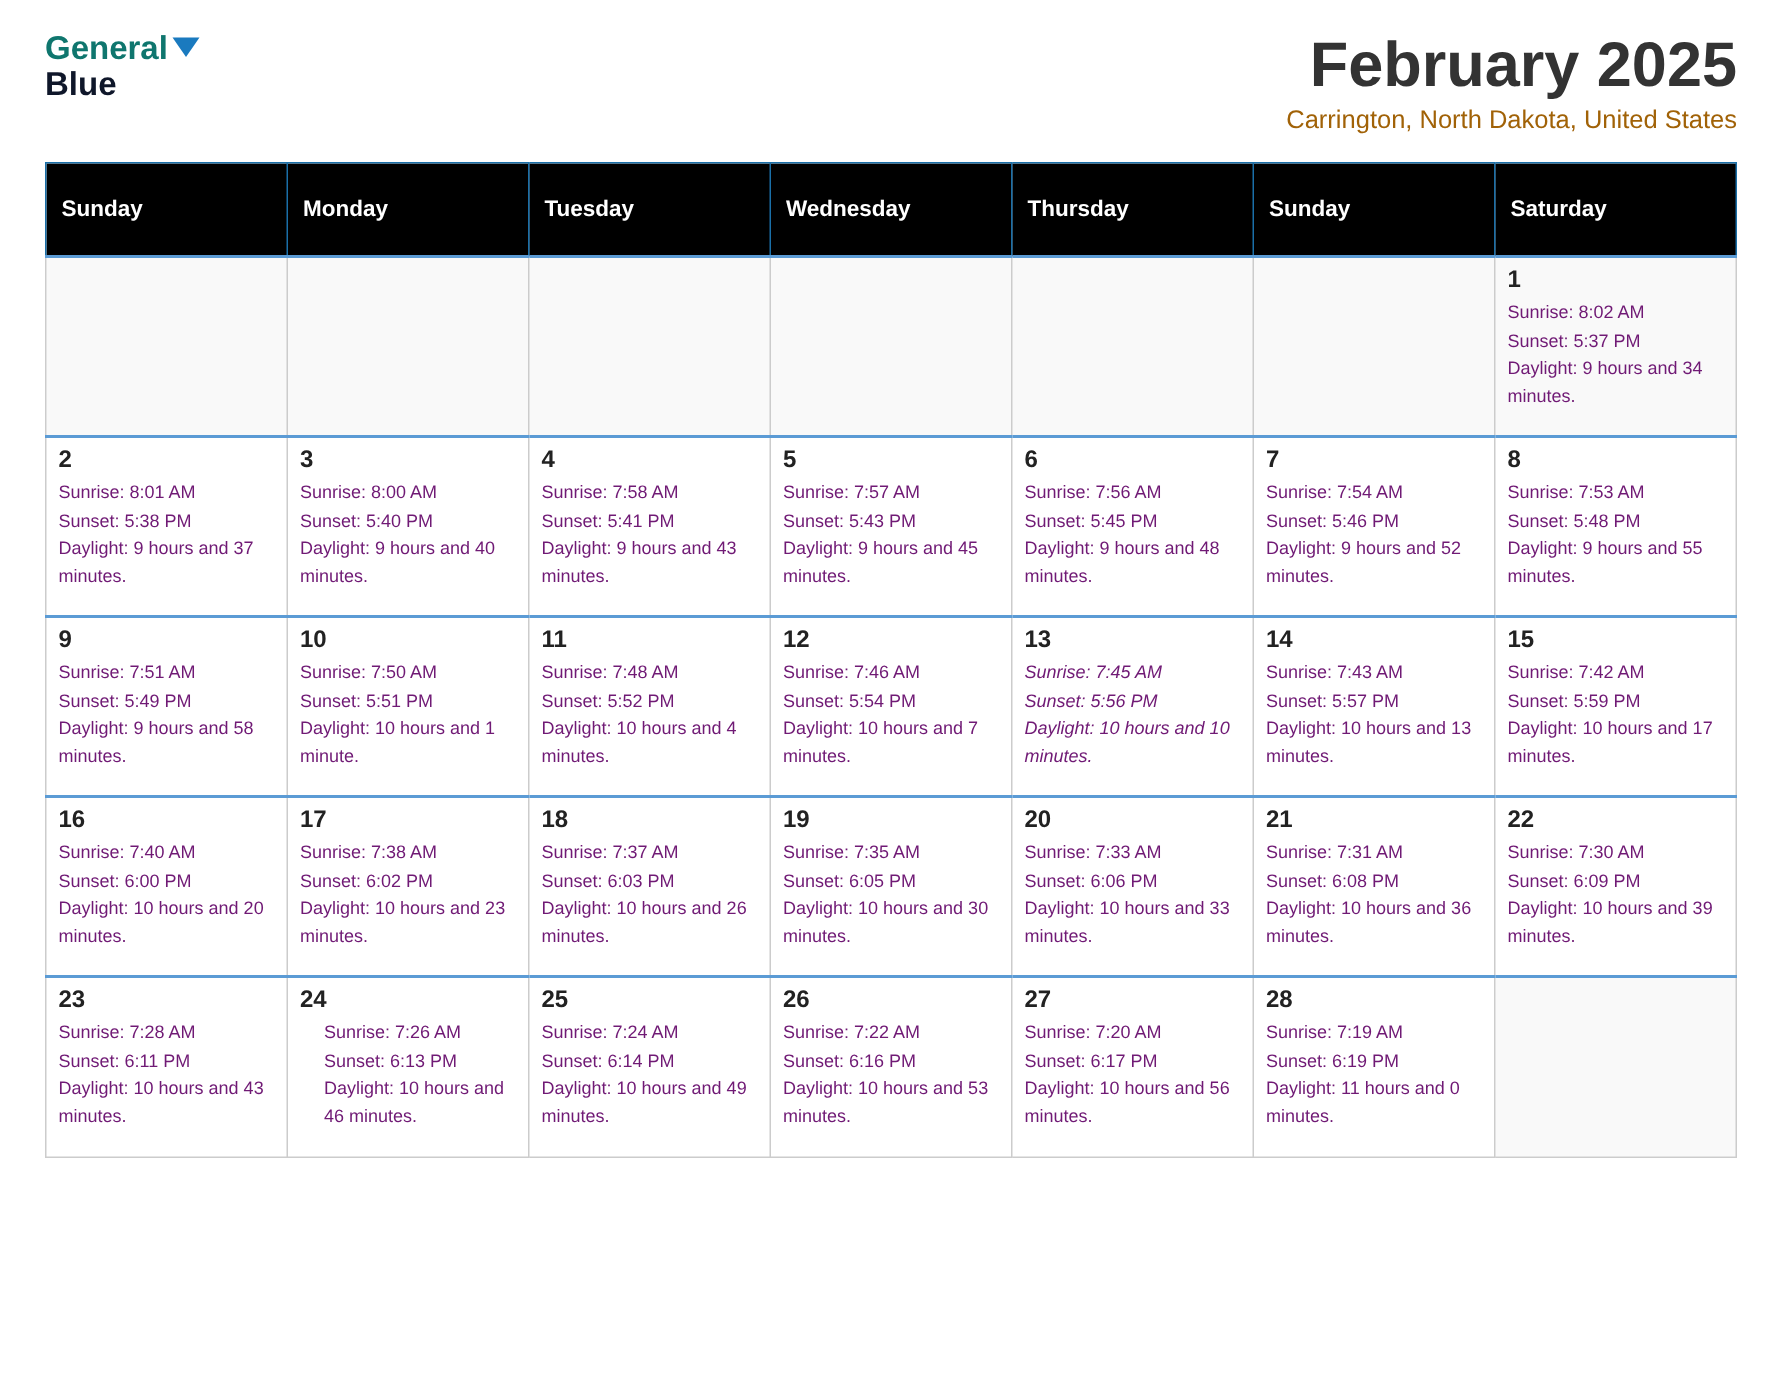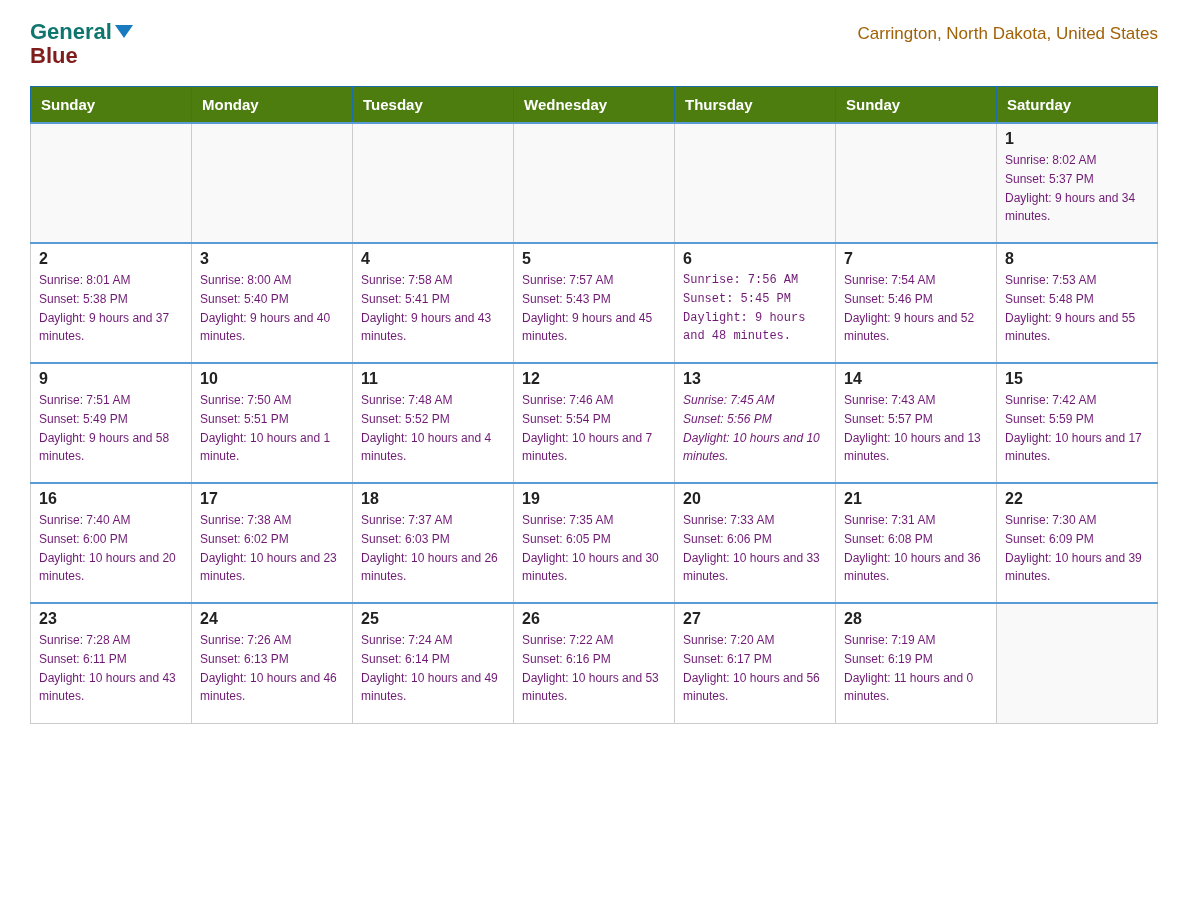--- a/index.html
+++ b/index.html
@@ -22,21 +22,21 @@
     }
     .logo-general {
       font-size: 22px;
       font-weight: bold;
       color: #0f766e;
       line-height: 1.1;
     }
     .logo-blue {
       font-size: 22px;
       font-weight: bold;
-      color: #7f1d1d;
+      color: #0f172a;
       line-height: 1.1;
     }
     .logo-triangle {
       display: inline-block;
       width: 0;
       height: 0;
       border-left: 9px solid transparent;
       border-right: 9px solid transparent;
       border-top: 13px solid #1a7abf;
       margin-left: 3px;
@@ -57,25 +57,25 @@
       font-size: 17px;
       color: #a16207;
       margin-top: 4px;
     }
     table {
       width: 100%;
       border-collapse: collapse;
       table-layout: fixed;
     }
     thead th {
-      background-color: #4d7c0f;
+      background-color: #000000;
       color: #fff;
       font-size: 15px;
       font-weight: bold;
-      padding: 9px 10px;
+      padding: 22px 10px;
       text-align: left;
       border: 1px solid #1a6fa8;
     }
     tbody td {
       vertical-align: top;
       border: 1px solid #ccc;
       border-top: 2px solid #5b9bd5;
       padding: 6px 8px;
       font-size: 12.5px;
       min-height: 100px;
@@ -106,20 +106,21 @@
 <div class="header">
   <div class="logo">
     <div>
       <span class="logo-general">General</span><span class="logo-triangle"></span>
     </div>
     <div>
       <span class="logo-blue">Blue</span>
     </div>
   </div>
   <div class="title-block">
+    <h1>February 2025</h1>
     <div class="subtitle">Carrington, North Dakota, United States</div>
   </div>
 </div>
 
 <table>
   <thead>
     <tr>
     <th>Sunday</th>
         <th>Monday</th>
         <th>Tuesday</th>
@@ -164,21 +165,21 @@
 Daylight: 9 hours and 43 minutes.</div>
         </td>
         <td>
           <span class="day-num">5</span>
           <div class="day-info" style="white-space: pre-line;">Sunrise: 7:57 AM
 Sunset: 5:43 PM
 Daylight: 9 hours and 45 minutes.</div>
         </td>
         <td>
           <span class="day-num">6</span>
-          <div class="day-info" style="white-space: pre-line; font-family: Liberation Mono, monospace;">Sunrise: 7:56 AM
+          <div class="day-info" style="white-space: pre-line;">Sunrise: 7:56 AM
 Sunset: 5:45 PM
 Daylight: 9 hours and 48 minutes.</div>
         </td>
         <td>
           <span class="day-num">7</span>
           <div class="day-info" style="white-space: pre-line;">Sunrise: 7:54 AM
 Sunset: 5:46 PM
 Daylight: 9 hours and 52 minutes.</div>
         </td>
         <td>
@@ -278,21 +279,21 @@
       </tr>
       <tr>
         <td>
           <span class="day-num">23</span>
           <div class="day-info" style="white-space: pre-line;">Sunrise: 7:28 AM
 Sunset: 6:11 PM
 Daylight: 10 hours and 43 minutes.</div>
         </td>
         <td>
           <span class="day-num">24</span>
-          <div class="day-info" style="white-space: pre-line;">Sunrise: 7:26 AM
+          <div class="day-info" style="white-space: pre-line; margin-left: 16px;">Sunrise: 7:26 AM
 Sunset: 6:13 PM
 Daylight: 10 hours and 46 minutes.</div>
         </td>
         <td>
           <span class="day-num">25</span>
           <div class="day-info" style="white-space: pre-line;">Sunrise: 7:24 AM
 Sunset: 6:14 PM
 Daylight: 10 hours and 49 minutes.</div>
         </td>
         <td>

